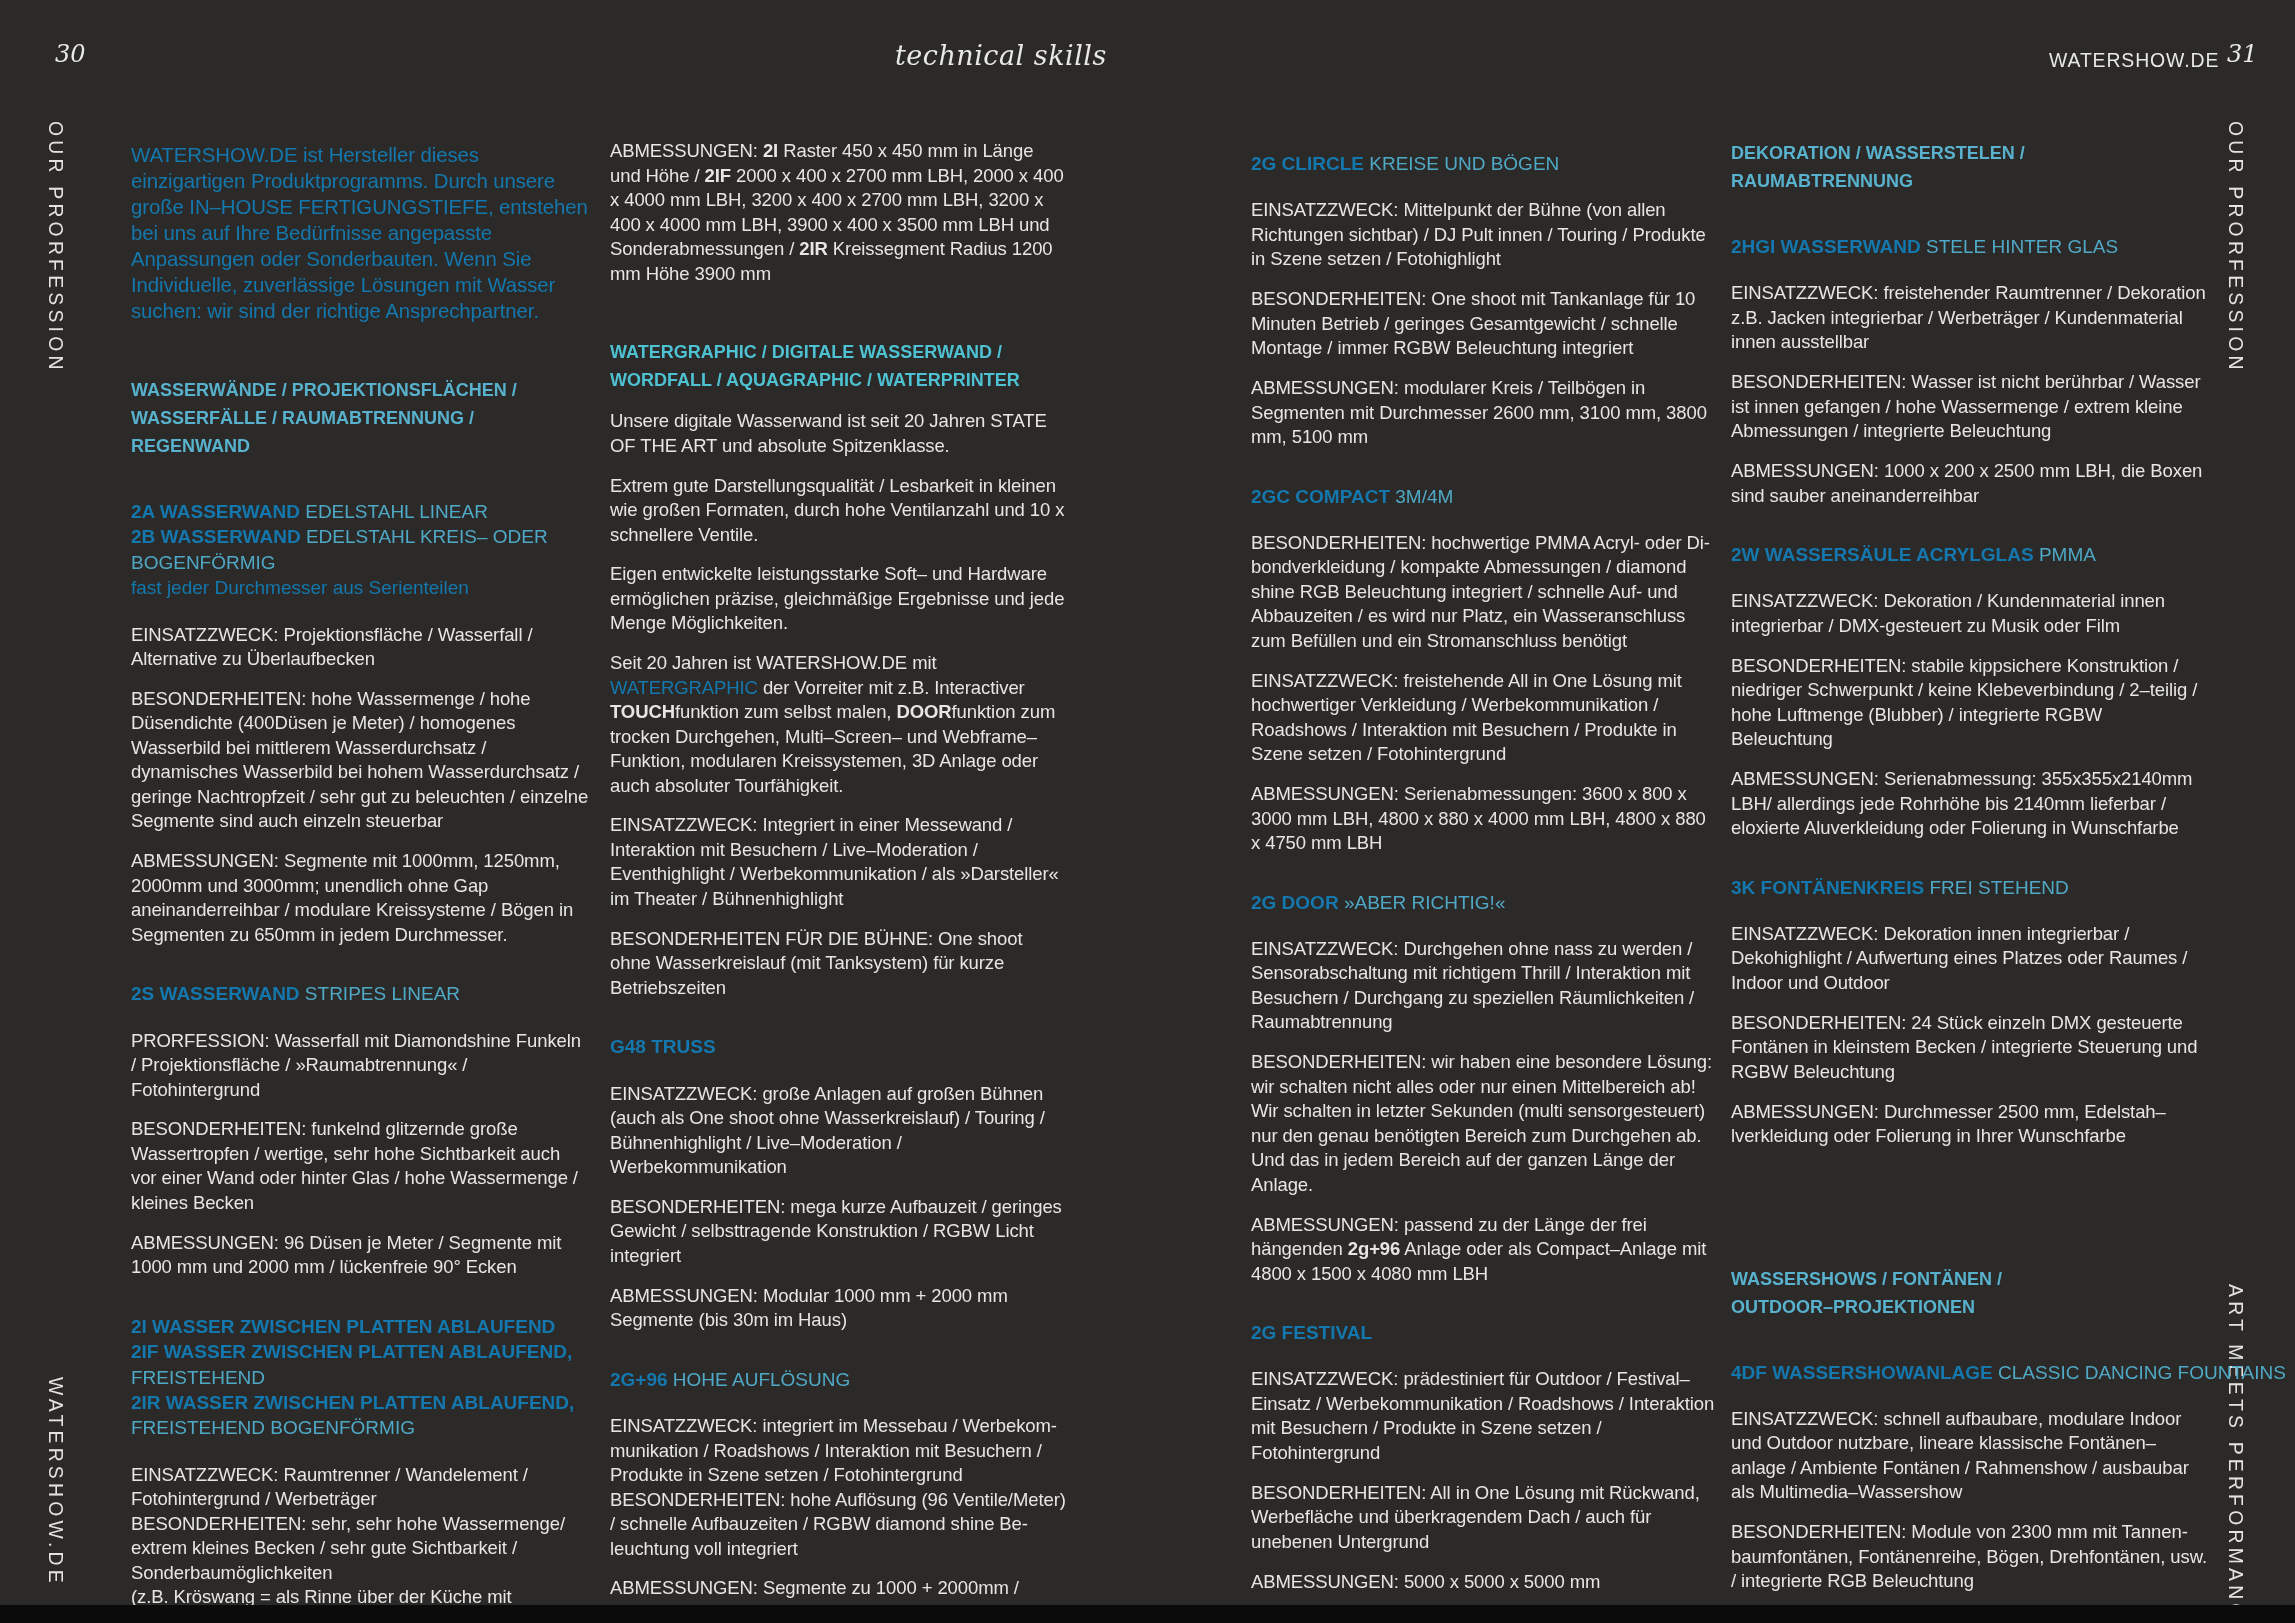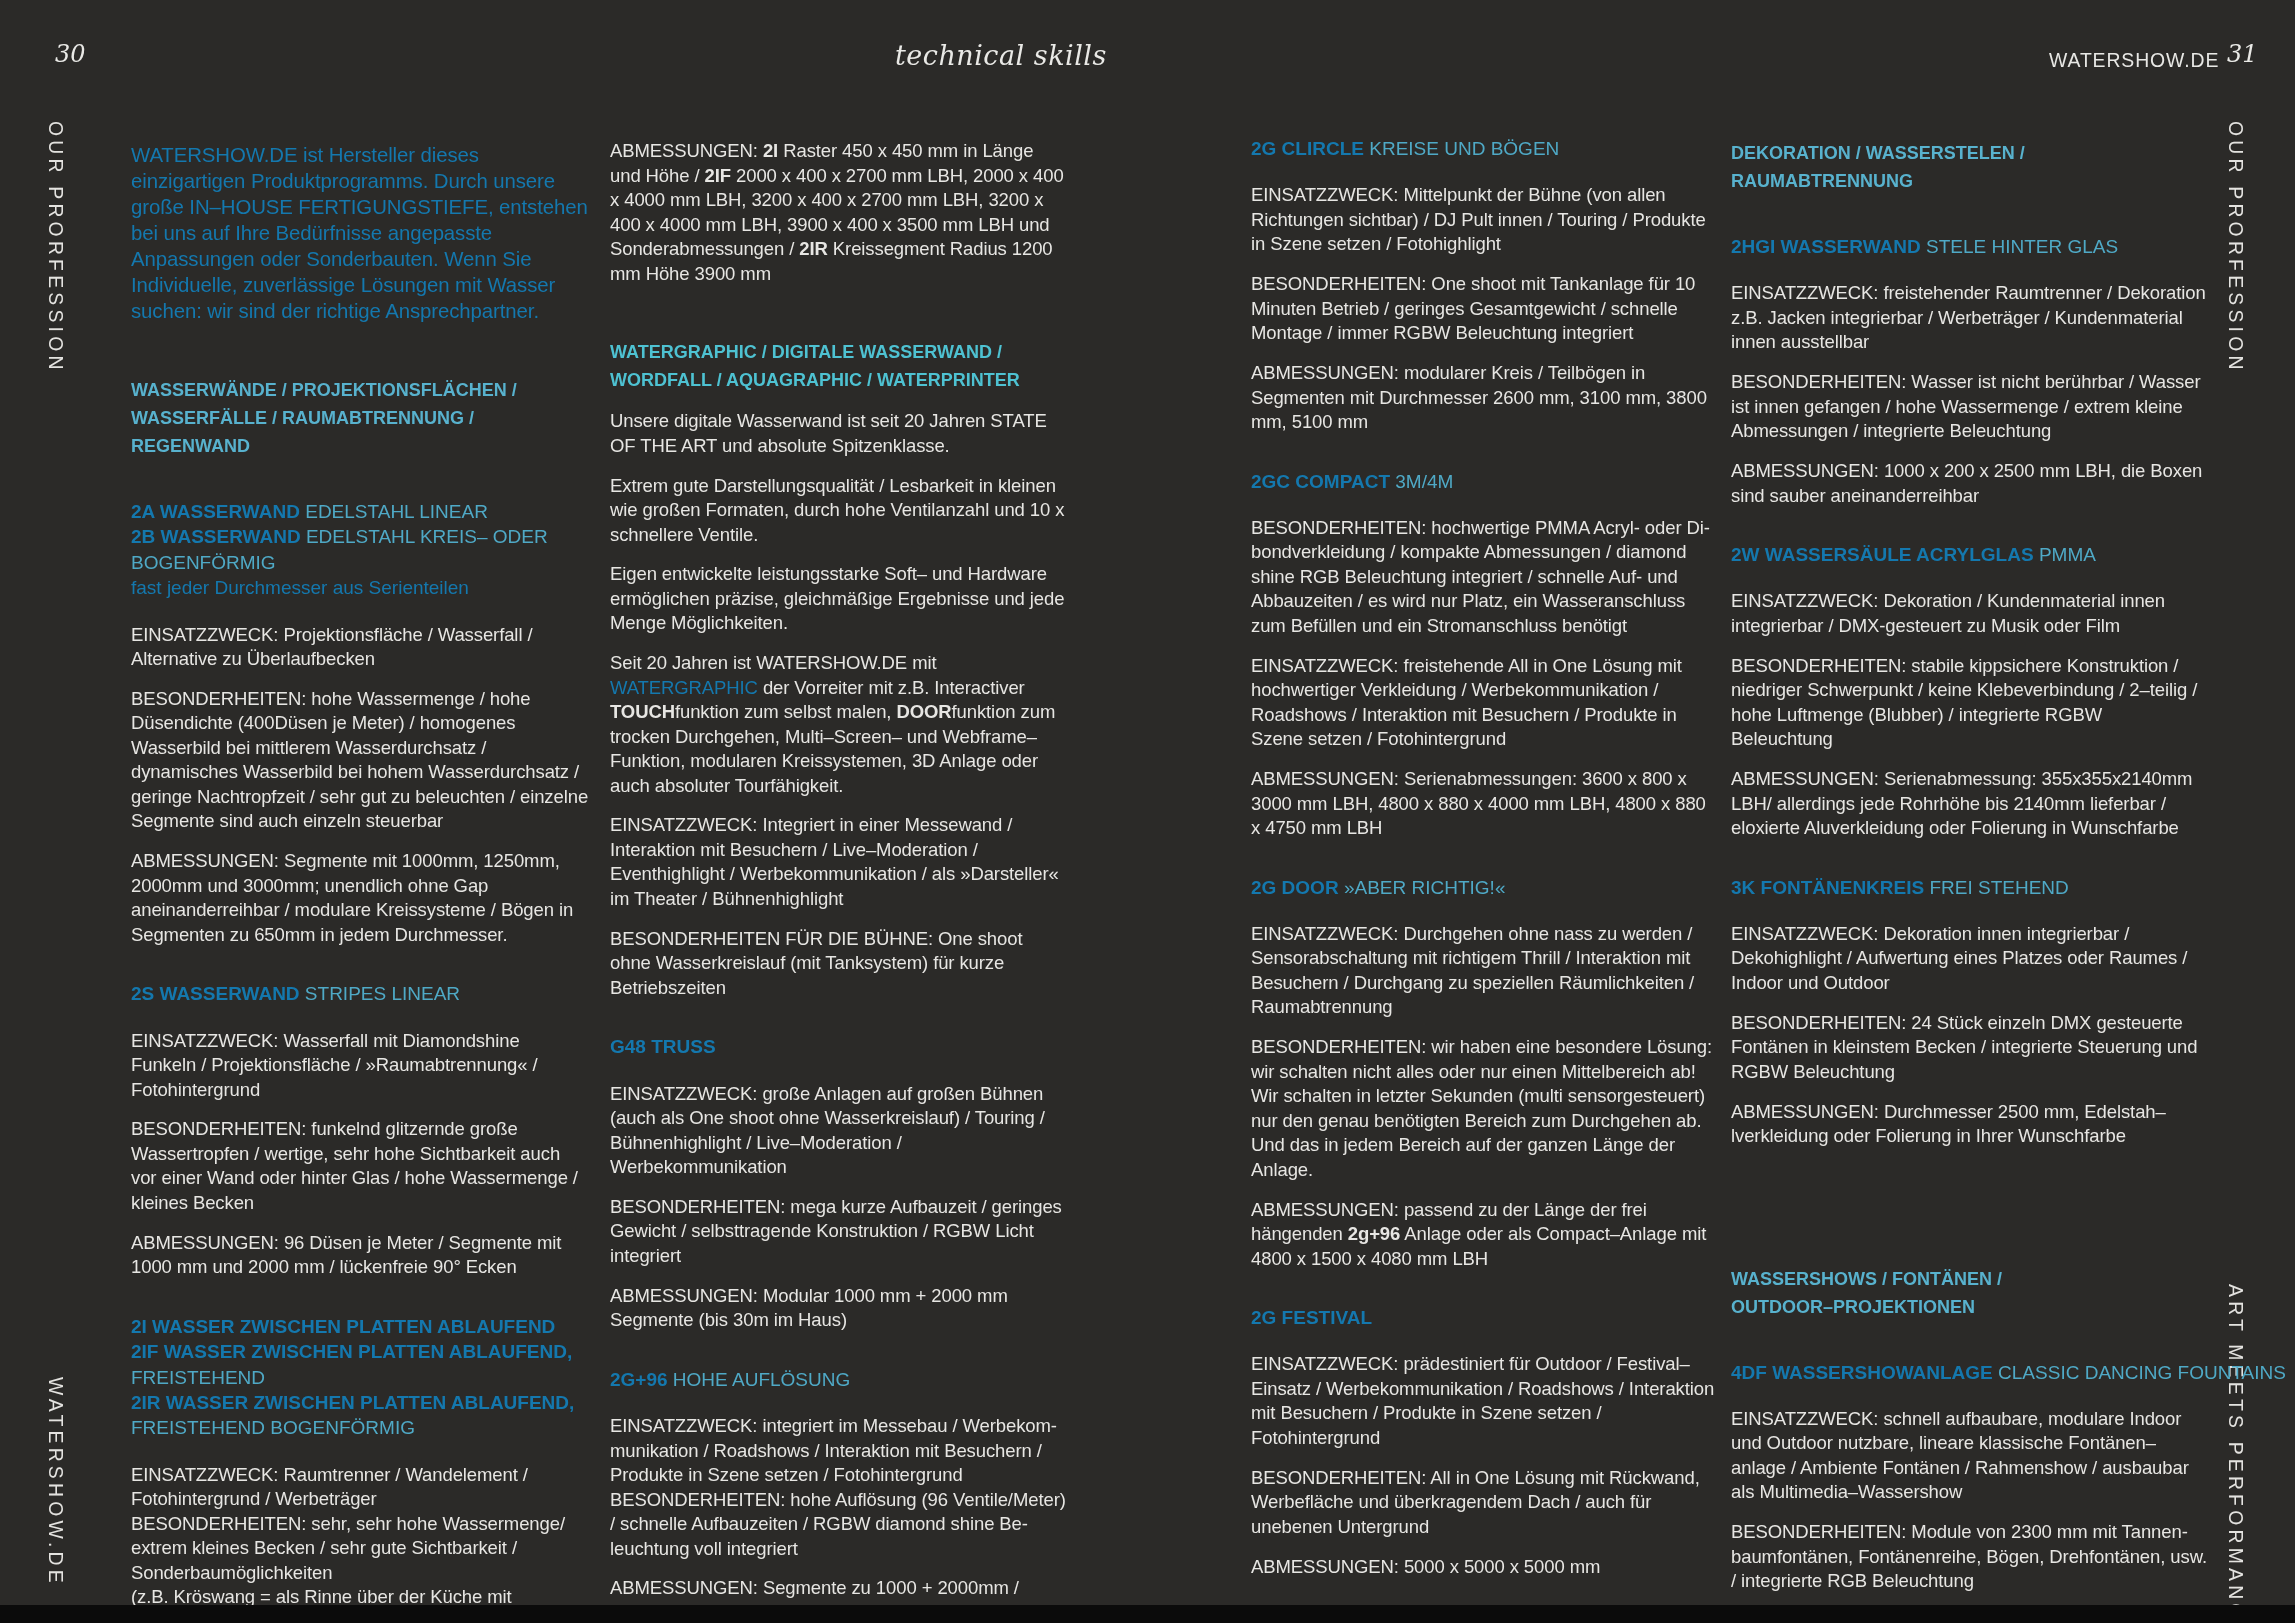--- a/index.html
+++ b/index.html
@@ -27,21 +27,21 @@
   #vt-left-bottom{left:44px;top:1377px;}
   #vt-right-top{left:2224px;top:121px;}
   #vt-right-bottom{left:2224px;top:1284px;}
 
   .col{
     position:absolute;color:var(--body);
     font-size:18.5px;line-height:24.5px;letter-spacing:-0.1px;
   }
   #col-0{left:131px;top:142px;width:458px;}
   #col-1{left:610px;top:139px;width:458px;}
-  #col-2{left:1251px;top:136px;width:465px;}
+  #col-2{left:1251px;top:151px;width:465px;}
   #col-3{left:1731px;top:139px;width:477px;}
   .col > :first-child{margin-top:0 !important;}
 
   .p{margin-top:15.3px;}
   .p.intro{color:var(--blue);font-size:20.4px;line-height:26px;}
   .p.tight{margin-top:0;}
   .h1{
     margin-top:52px;color:var(--h1teal);font-weight:bold;
     font-size:18px;line-height:28px;letter-spacing:0;
   }
@@ -86,21 +86,21 @@
       <div class="line"><span class="run-code">2B WASSERWAND </span><span class="run-desc">EDELSTAHL KREIS– ODER</span></div>
       <div class="line"><span class="run-desc">BOGENFÖRMIG</span></div>
       <div class="line"><span class="run-note">fast jeder Durchmesser aus Serienteilen</span></div>
     </div>
     <div class="p"><span class="run-plain">EINSATZZWECK: Projektionsfläche / Wasserfall / Alternative zu Überlaufbecken</span></div>
     <div class="p"><span class="run-plain">BESONDERHEITEN: hohe Wassermenge / hohe Düsendichte (400Düsen je Meter) / homogenes Wasserbild bei mittlerem Wasserdurchsatz / dynamisches Wasserbild bei hohem Wasserdurchsatz /  geringe Nachtropfzeit / sehr gut zu beleuchten / einzelne Segmente sind auch einzeln steuerbar</span></div>
     <div class="p"><span class="run-plain">ABMESSUNGEN: Segmente mit 1000mm, 1250mm, 2000mm und 3000mm; unendlich ohne Gap aneinanderreihbar / modulare Kreissysteme / Bögen in Segmenten zu 650mm in jedem Durchmesser.</span></div>
     <div class="ph">
       <div class="line"><span class="run-code">2S WASSERWAND </span><span class="run-desc">STRIPES LINEAR</span></div>
     </div>
-    <div class="p"><span class="run-plain">EINSATZZWECK: Wasserfall mit Diamondshine Funkeln / Projektionsfläche / »Raumabtrennung« / Fotohintergrund</span></div>
+    <div class="p"><span class="run-plain">PRORFESSION: Wasserfall mit Diamondshine Funkeln / Projektionsfläche / »Raumabtrennung« / Fotohintergrund</span></div>
     <div class="p"><span class="run-plain">BESONDERHEITEN: funkelnd glitzernde große Wassertropfen / wertige, sehr hohe Sichtbarkeit auch vor einer Wand oder hinter Glas / hohe Wassermenge / kleines Becken</span></div>
     <div class="p"><span class="run-plain">ABMESSUNGEN: 96 Düsen je Meter / Segmente mit 1000 mm und 2000 mm / lückenfreie 90° Ecken</span></div>
     <div class="ph">
       <div class="line"><span class="run-code">2I WASSER ZWISCHEN PLATTEN ABLAUFEND</span></div>
       <div class="line"><span class="run-code">2IF WASSER ZWISCHEN PLATTEN ABLAUFEND,</span></div>
       <div class="line"><span class="run-desc">FREISTEHEND</span></div>
       <div class="line"><span class="run-code">2IR WASSER ZWISCHEN PLATTEN ABLAUFEND,</span></div>
       <div class="line"><span class="run-desc">FREISTEHEND BOGENFÖRMIG</span></div>
     </div>
     <div class="p"><span class="run-plain">EINSATZZWECK: Raumtrenner / Wandelement / Fotohintergrund / Werbeträger</span></div>

